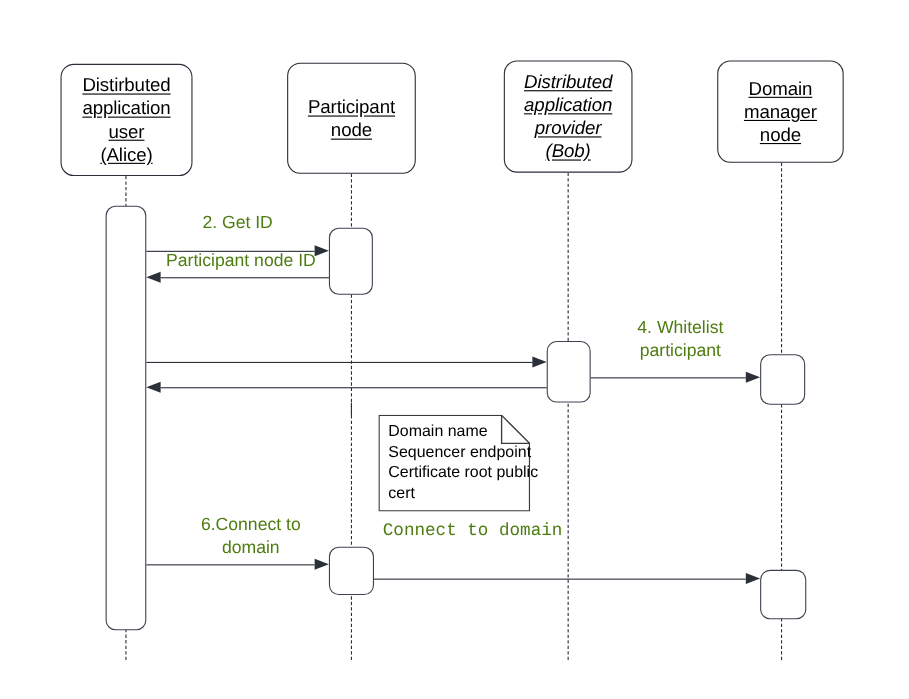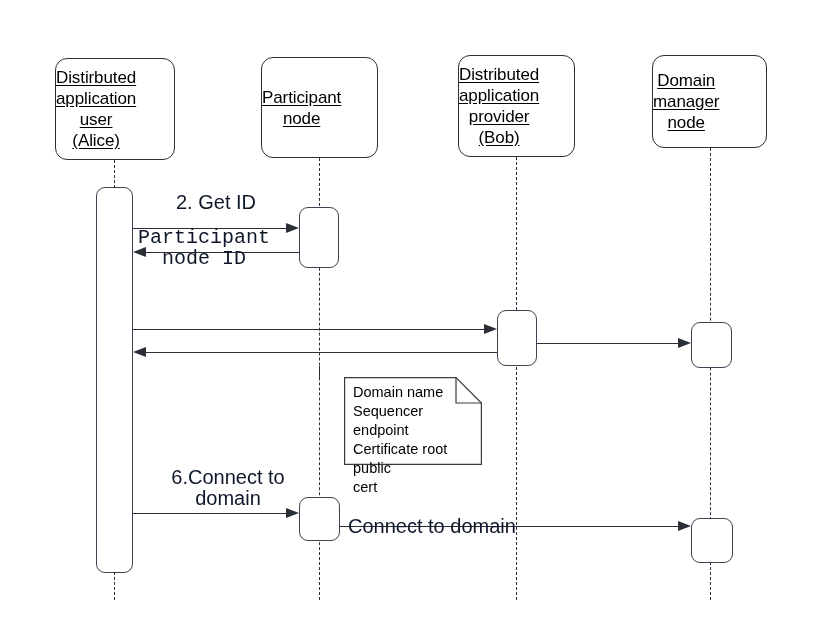--- a/index.html
+++ b/index.html
@@ -24,20 +24,21 @@
 
   
   .lifeline-head {
     position: absolute;
     box-sizing: border-box;
     border: 1.4px solid #2b2f38;
     border-radius: 12px;
     background: #ffffff;
     display: flex;
     align-items: center;
+    justify-content: center;
     text-align: center;
     z-index: 5;
   }
   .lifeline-head .head-label {
     font-size: 17px;
     line-height: 21px;
     color: #000000;
     text-decoration: underline;
     text-underline-offset: 2px;
     white-space: pre-line;
@@ -85,32 +86,33 @@
     border-bottom: 5.5px solid transparent;
     border-left: 13px solid #2b2f38;
   }
   .arrow-head.left {
     border-top: 5.5px solid transparent;
     border-bottom: 5.5px solid transparent;
     border-right: 13px solid #2b2f38;
   }
   .msg-label {
     position: absolute;
-    font-size: 20px;
+    font-size: 16px;
     line-height: 21px;
-    color: #0f172a;
+    color: #4d7c0f;
     text-align: center;
     white-space: pre-line;
     z-index: 7;
   }
 
   
   .note-wrap {
     position: absolute;
     z-index: 8;
+    padding-left: 24px;
   }
   .note-text {
     position: absolute;
     left: 9px;
     top: 6px;
     right: 6px;
     font-size: 14.5px;
     line-height: 19px;
     color: #000000;
     white-space: pre-line;
@@ -137,21 +139,21 @@
 application
 user
 (Alice)</span>
   </div>
 
   <div class="lifeline-head" style="left:261px; top:57px; width:117px; height:101px;">
     <span class="head-label">Participant
 node</span>
   </div>
 
-  <div class="lifeline-head" style="left:458px; top:55px; width:117px; height:102px;">
+  <div class="lifeline-head" style="left:458px; top:55px; width:117px; height:102px;font-style:italic;">
     <span class="head-label">Distributed
 application
 provider
 (Bob)</span>
   </div>
 
   <div class="lifeline-head" style="left:652px; top:55px; width:115px; height:93px;">
     <span class="head-label">Domain
 manager
 node</span>
@@ -172,31 +174,33 @@
   <div class="msg" style="left:133px; top:228px; width:166px; height:1px;">
     <div class="msg-line" style="width:153px;"></div>
     <div class="arrow-head right" style="left:153px;"></div>
   </div>
   <div class="msg-label" style="left:140px; top:192px; width:152px;">2. Get ID</div>
 
   <div class="msg" style="left:133px; top:252px; width:166px; height:1px;">
     <div class="msg-line" style="left:13px; width:153px;"></div>
     <div class="arrow-head left" style="left:0px;"></div>
   </div>
-  <div class="msg-label" style="left:118px; top:227px; width:172px;font-family:Liberation Mono, monospace;">Participant node ID</div>
+  <div class="msg-label" style="left:133px; top:227px; width:172px;">Participant node ID</div>
 
   <div class="msg" style="left:133px; top:329px; width:364px; height:1px;">
     <div class="msg-line" style="width:351px;"></div>
     <div class="arrow-head right" style="left:351px;"></div>
   </div>
 
   <div class="msg" style="left:537px; top:343px; width:154px; height:1px;">
     <div class="msg-line" style="width:141px;"></div>
     <div class="arrow-head right" style="left:141px;"></div>
   </div>
+  <div class="msg-label" style="left:546px; top:288px; width:145px;">4. Whitelist
+participant</div>
 
   <div class="msg" style="left:133px; top:352px; width:364px; height:1px;">
     <div class="msg-line" style="left:13px; width:351px;"></div>
     <div class="arrow-head left" style="left:0px;"></div>
   </div>
 
   <div class="note-stub" style="left:319px; top:366px; height:12px;"></div>
   <div class="note-wrap" style="left:344px; top:377px; width:138px; height:88px;">
     <svg width="138" height="88" viewBox="0 0 138 88" style="position:absolute; left:0; top:0;">
       <path d="M0.6,0.6 L112,0.6 L137.4,26 L137.4,87.4 L0.6,87.4 Z" fill="#ffffff" stroke="#3a3a3a" stroke-width="1.2"></path>
@@ -212,15 +216,15 @@
     <div class="msg-line" style="width:153px;"></div>
     <div class="arrow-head right" style="left:153px;"></div>
   </div>
   <div class="msg-label" style="left:152px; top:467px; width:152px;">6.Connect to
 domain</div>
 
   <div class="msg" style="left:340px; top:526px; width:351px; height:1px;">
     <div class="msg-line" style="width:338px;"></div>
     <div class="arrow-head right" style="left:338px;"></div>
   </div>
-  <div class="msg-label" style="left:348px; top:516px; width:170px; text-align:left;">Connect to domain</div>
+  <div class="msg-label" style="left:348px; top:472px; width:170px; text-align:left;font-family:Liberation Mono, monospace;">Connect to domain</div>
 
 </div>
 
 </body></html>

